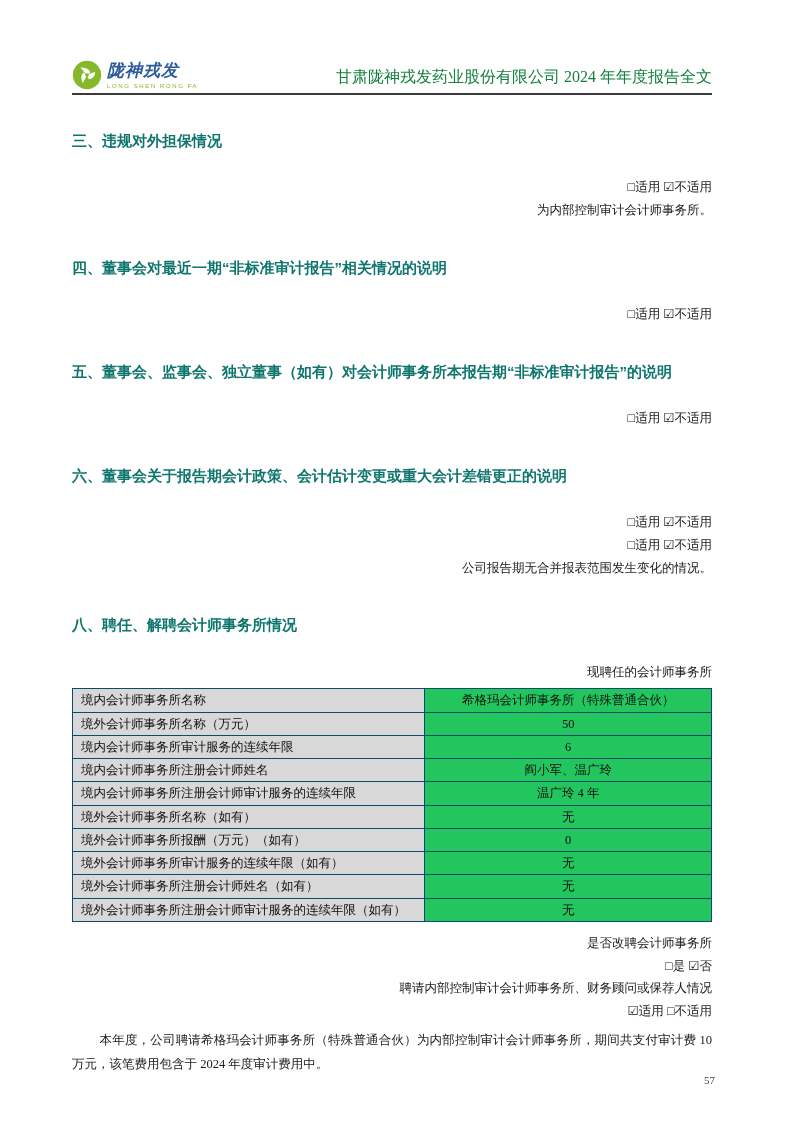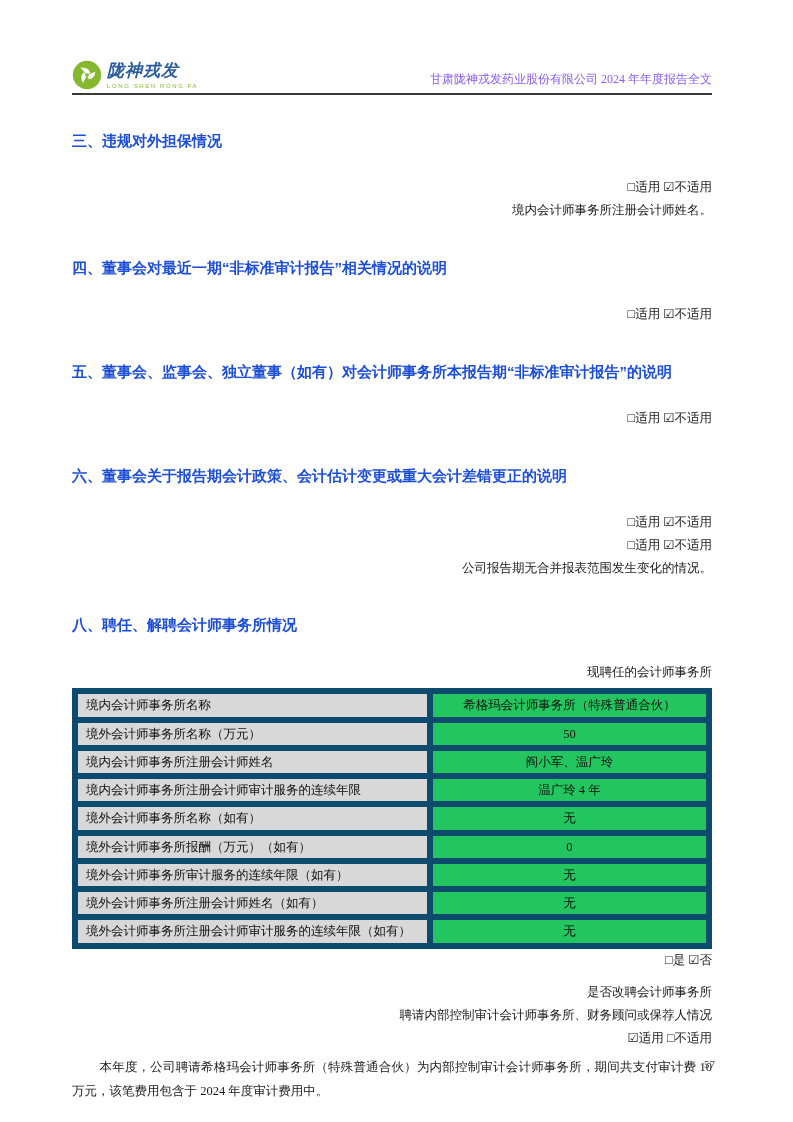--- a/index.html
+++ b/index.html
@@ -44,54 +44,54 @@
   }
   .logo-text .en {
     font-family: "Liberation Sans", "DejaVu Sans", sans-serif;
     font-size: 6px;
     line-height: 1;
     margin-top: 3px;
     color: #86b82e;
     letter-spacing: 1.6px;
   }
   .header-title {
-    font-size: 12px;
-    color: #8b5cf6;
+    font-size: 16px;
+    color: #15803d;
     padding-bottom: 2px;
   }
   .header-rule {
     margin-top: 3px;
     border: 0;
     border-top: 2.5px solid #3a3a3a;
   }
   
   .sec-heading {
     font-family: "Liberation Sans", "DejaVu Sans", sans-serif;
     font-weight: bold;
     font-size: 15px;
     line-height: 1.75;
-    color: #1d4ed8;
+    color: #0f766e;
     margin: 33px 0 22px 0;
   }
   .line {
     font-size: 12.5px;
     line-height: 1.82;
     margin: 0;
     color: #1a1a1a;
     text-align: right;
   }
   
   .audit-table {
     width: 100%;
     border-collapse: collapse;
     margin-top: 5px;
     table-layout: fixed;
   }
   .audit-table td {
-    border: 6px solid #0c4a6e;
+    border: 1px solid #0c4a6e;
     font-size: 12.5px;
     line-height: 1.3;
     padding: 3px 8px;
     height: 15px;
     overflow: hidden;
     white-space: nowrap;
   }
   .audit-table td.label {
     background: #d8d8d8;
     width: 52.5%;
@@ -108,21 +108,21 @@
     line-height: 1.95;
     margin: 5px 0 0 0;
     text-indent: 2.2em;
     text-align: justify;
     color: #1a1a1a;
   }
   
   .page-number {
     position: absolute;
     right: 78px;
-    bottom: 64px;
+    bottom: 48px;
     font-size: 11px;
     color: #444444;
   }
   .page-edge {
     position: absolute;
     left: 0;
     bottom: 0;
     width: 100%;
     height: 7px;
     background: #d9dde2;
@@ -150,21 +150,21 @@
           <span class="en" style="display:block">LONG SHEN RONG FA</span>
         </span>
       </div>
       <div class="header-title">甘肃陇神戎发药业股份有限公司 2024 年年度报告全文</div>
     </div>
     <hr class="header-rule">
 
     <div>
       <div class="sec-heading">三、违规对外担保情况</div>
       <p class="line">□适用 ☑不适用</p>
-      <p class="line">境内会计师事务所注册会计师姓名。</p>
+      <p class="line">为内部控制审计会计师事务所。</p>
     </div>
 
     <div>
       <div class="sec-heading">四、董事会对最近一期“非标准审计报告”相关情况的说明</div>
       <p class="line">□适用 ☑不适用</p>
     </div>
 
     <div>
       <div class="sec-heading">五、董事会、监事会、独立董事（如有）对会计师事务所本报告期“非标准审计报告”的说明</div>
       <p class="line">□适用 ☑不适用</p>
@@ -188,20 +188,24 @@
         <tbody>
           <tr>
             <td class="label">境内会计师事务所名称</td>
             <td class="value">希格玛会计师事务所（特殊普通合伙）</td>
           </tr>
           <tr>
             <td class="label">境外会计师事务所名称（万元）</td>
             <td class="value">50</td>
           </tr>
           <tr>
+            <td class="label">境内会计师事务所审计服务的连续年限</td>
+            <td class="value">6</td>
+          </tr>
+          <tr>
             <td class="label">境内会计师事务所注册会计师姓名</td>
             <td class="value">阎小军、温广玲</td>
           </tr>
           <tr>
             <td class="label">境内会计师事务所注册会计师审计服务的连续年限</td>
             <td class="value">温广玲 4 年</td>
           </tr>
           <tr>
             <td class="label">境外会计师事务所名称（如有）</td>
             <td class="value">无</td>
@@ -218,22 +222,22 @@
             <td class="label">境外会计师事务所注册会计师姓名（如有）</td>
             <td class="value">无</td>
           </tr>
           <tr>
             <td class="label">境外会计师事务所注册会计师审计服务的连续年限（如有）</td>
             <td class="value">无</td>
           </tr>
         </tbody>
       </table>
 
+      <p class="line after-table">是否改聘会计师事务所</p>
       <p class="line">□是 ☑否</p>
-      <p class="line after-table">是否改聘会计师事务所</p>
       <p class="line">聘请内部控制审计会计师事务所、财务顾问或保荐人情况</p>
       <p class="line">☑适用 □不适用</p>
       <p class="paragraph">本年度，公司聘请希格玛会计师事务所（特殊普通合伙）为内部控制审计会计师事务所，期间共支付审计费 10 万元，该笔费用包含于 2024 年度审计费用中。</p>
     </div>
 
   </div>
 
   <div class="page-number">57</div>
   <div class="page-edge"></div>
 </div>

